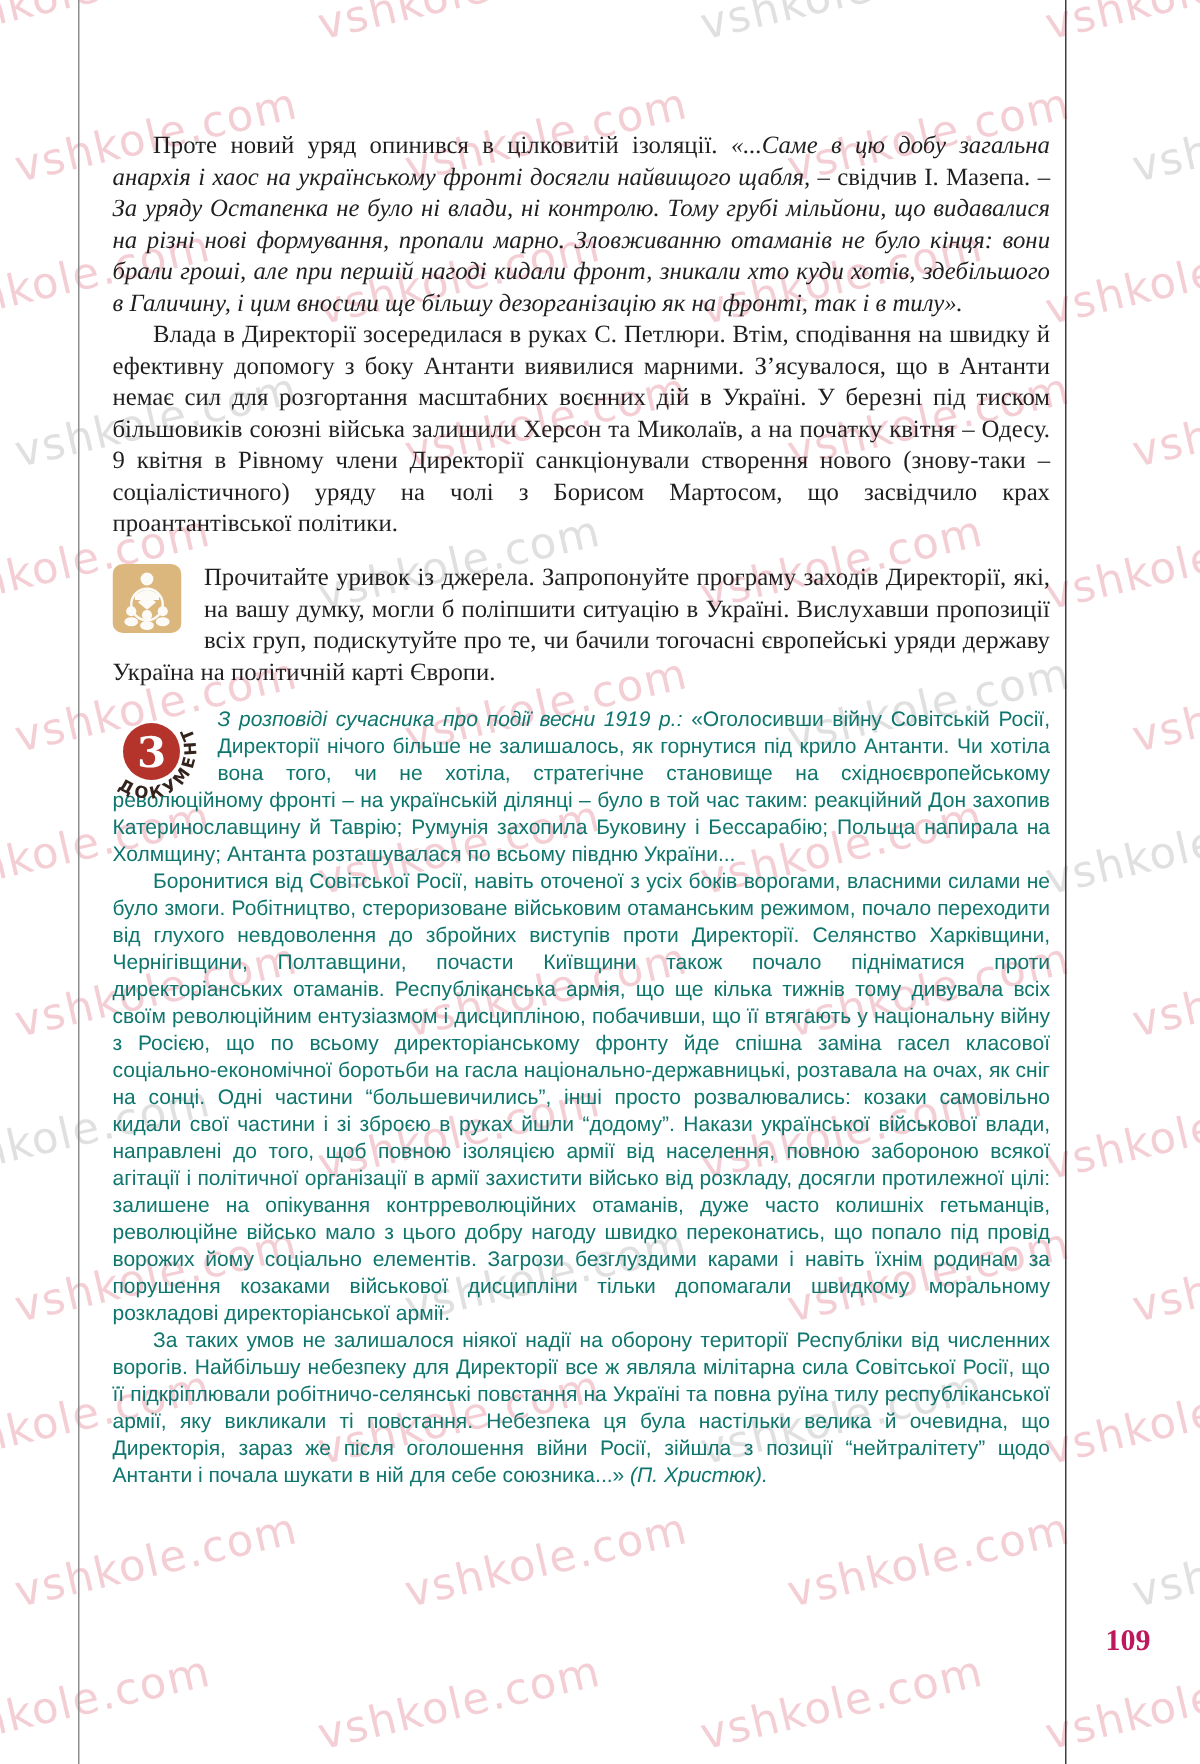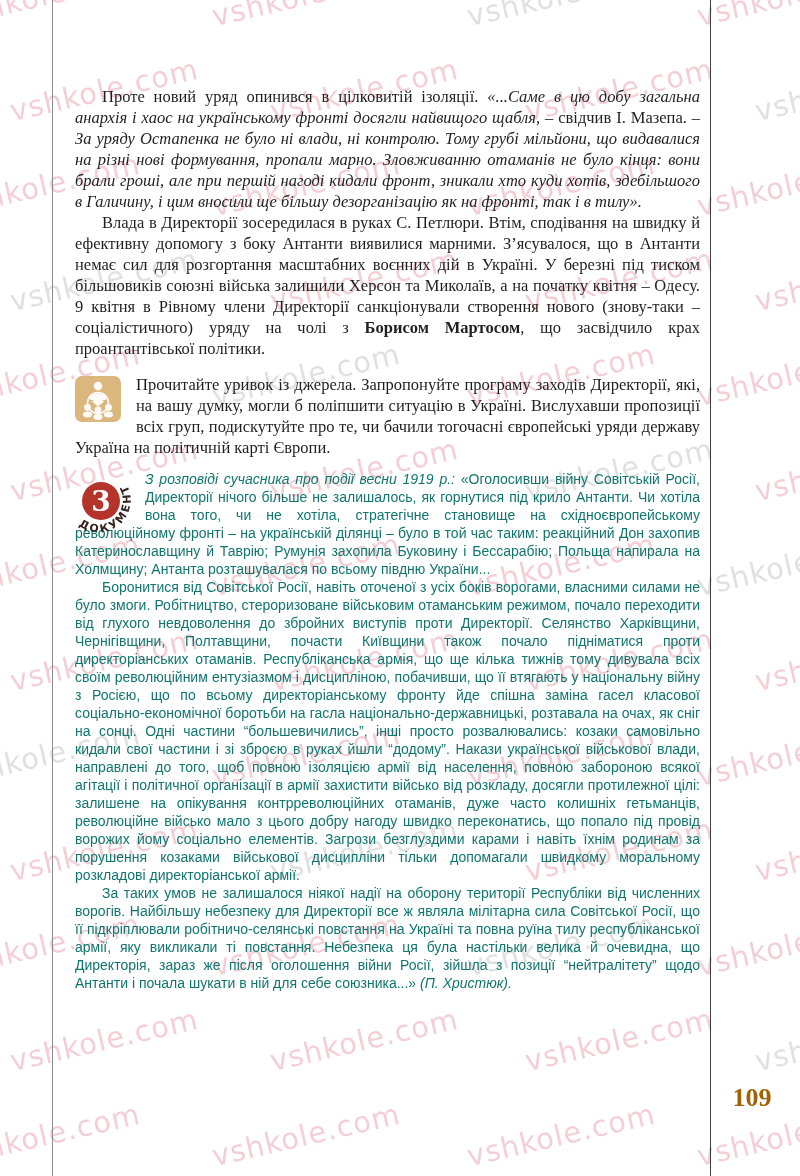--- a/index.html
+++ b/index.html
@@ -26,21 +26,21 @@
     position:absolute;left:75px;top:86px;width:625px;z-index:1;
     color:#1f1f1f;
   }
   .body-par{
     margin:0;
     font-size:16.5px;line-height:21px;
     text-align:justify;
     text-indent:27px;
   }
   .body-par .it{font-style:italic;}
-  .body-par .bd{font-weight:bold;}
+  .body-par .bd{font-weight:normal;}
   .task{margin-top:15px;}
   .task::after{content:"";display:block;clear:both;}
   .task-icon{
     float:left;width:46px;height:46px;
     margin:2px 15px 4px 0;
   }
   .task-text{
     margin:0;font-size:16.5px;line-height:21px;text-align:justify;
   }
   .doc{margin-top:12px;}
@@ -56,21 +56,21 @@
     font-size:14px;line-height:18px;
     text-align:justify;
     color:#0f766e;
   }
   .doc-par.ind{text-indent:27px;}
   .doc-par .it{font-style:italic;}
   .page-num{
     position:absolute;left:722px;top:1083px;width:60px;
     z-index:1;
     font-family:"Liberation Serif", serif;
-    font-size:26px;font-weight:bold;color:#a16207;
+    font-size:20px;font-weight:bold;color:#be185d;
     text-align:center;
   }
 </style>
 </head>
 <body>
 
 <div class="wm-layer">
     <span class="wm" style="left: -50px; top: -22px; color: rgb(238, 175, 186); opacity: 0.6;">vshkole.com</span>
     <span class="wm" style="left: 210px; top: -22px; color: rgb(238, 175, 186); opacity: 0.6;">vshkole.com</span>
     <span class="wm" style="left: 465px; top: -22px; color: rgb(199, 199, 199); opacity: 0.55;">vshkole.com</span>

